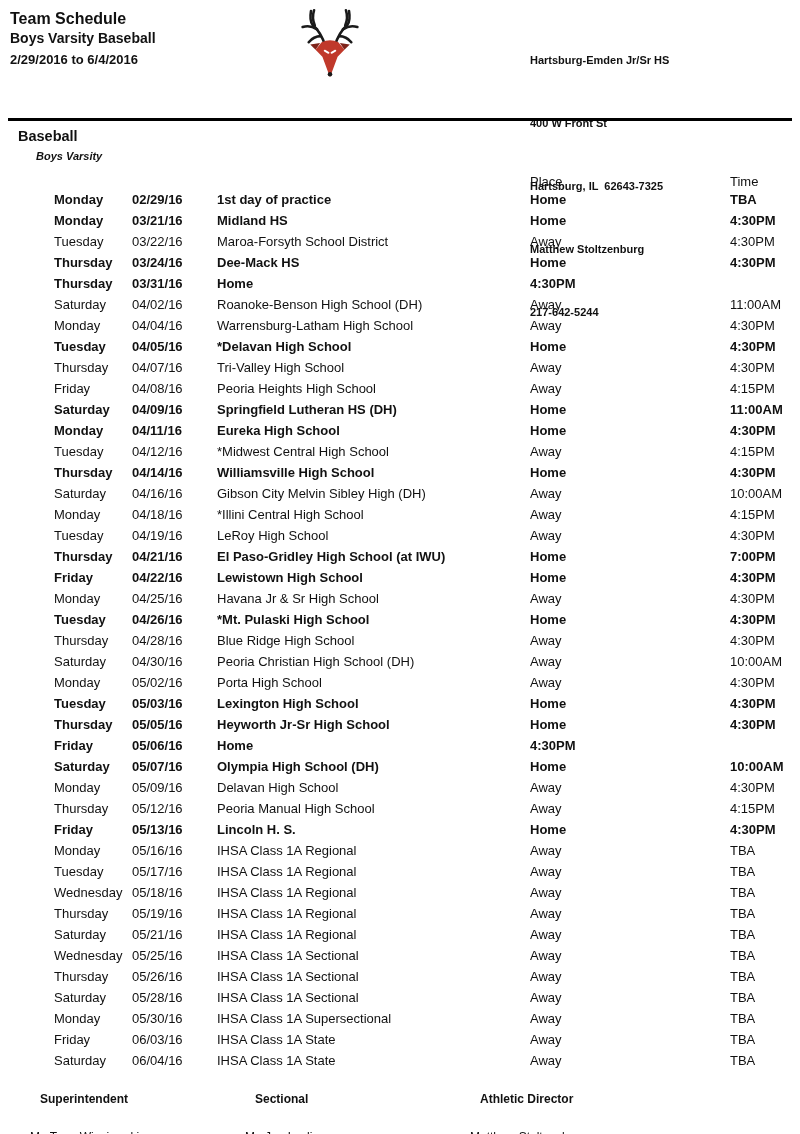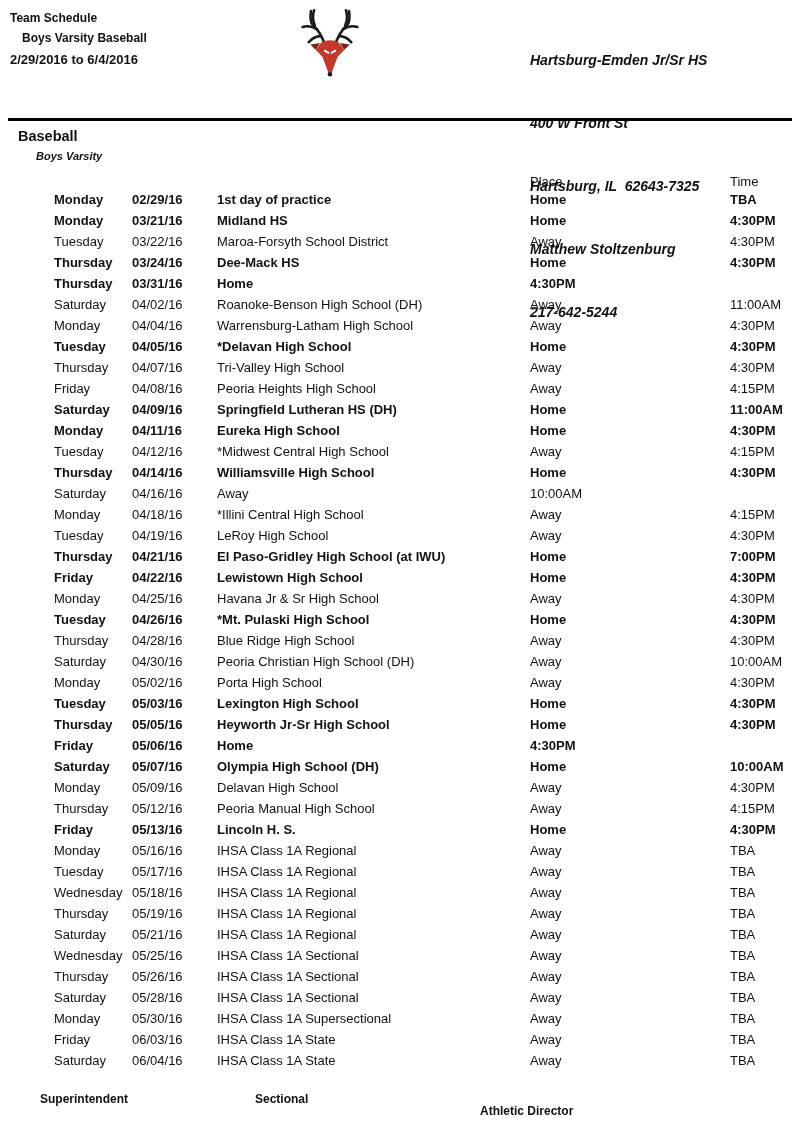--- a/index.html
+++ b/index.html
@@ -13,34 +13,33 @@
 
   
   .top-header {
     position: relative;
     height: 118px;
     width: 100%;
   }
   .hdr-left {
     position: absolute; left: 10px; top: 8px;
   }
-  .hdr-title { font-size: 12px; font-weight: bold; line-height: 21px; }
-  .hdr-sub   { font-size: 12px; font-weight: bold; line-height: 19px; margin-left: 12px; }
+  .hdr-title { font-size: 16px; font-weight: bold; line-height: 21px; }
+  .hdr-sub   { font-size: 14px; font-weight: bold; line-height: 19px; }
   .hdr-range { font-size: 13px; font-weight: bold; line-height: 18px; margin-top: 3px; }
 
   .hdr-logo {
     position: absolute; left: 292px; top: 2px; width: 76px; height: 82px;
   }
   .hdr-logo svg { width: 100%; height: 100%; }
 
   .hdr-right {
     position: absolute; left: 530px; top: 8px;
-    font-size: 14px; font-weight: bold; line-height: 21px;
+    font-size: 11px; font-weight: bold; line-height: 21px;
     white-space: pre-wrap;
-    font-style: italic;
   }
 
   .rule {
     position: absolute; top: 118px; left: 8px; right: 8px;
     border-top: 3px solid #000;
   }
 
   
   .sport-title {
     position: absolute; top: 128px; left: 18px;
@@ -69,21 +68,21 @@
   .cell { white-space: nowrap; overflow: hidden; }
 
   
   .footer {
     position: absolute; top: 1092px; left: 0; right: 0;
     font-size: 12px;
   }
   .footer-row { display: flex; }
   .f-col1 { width: 215px; margin-left: 30px; }
   .f-col2 { width: 225px; }
-  .f-col3 { flex: 1; margin-top: 12px; }
+  .f-col3 { flex: 1; }
   .f-title { font-weight: bold; padding-left: 10px; }
   .f-name { margin-top: 24px; font-weight: normal; }
 </style>
 </head>
 <body>
 
 <div class="page">
 
   <div class="top-header">
     <div class="hdr-left">
@@ -229,20 +228,21 @@
         <div class="row home">
       <span class="cell day">Thursday</span>
       <span class="cell date">04/14/16</span>
       <span class="cell event">Williamsville High School</span>
       <span class="cell place">Home</span>
       <span class="cell time">4:30PM</span>
     </div>
         <div class="row">
       <span class="cell day">Saturday</span>
       <span class="cell date">04/16/16</span>
+      <span class="cell event">Gibson City Melvin Sibley High (DH)</span>
       <span class="cell place">Away</span>
       <span class="cell time">10:00AM</span>
     </div>
         <div class="row">
       <span class="cell day">Monday</span>
       <span class="cell date">04/18/16</span>
       <span class="cell event">*Illini Central High School</span>
       <span class="cell place">Away</span>
       <span class="cell time">4:15PM</span>
     </div>

